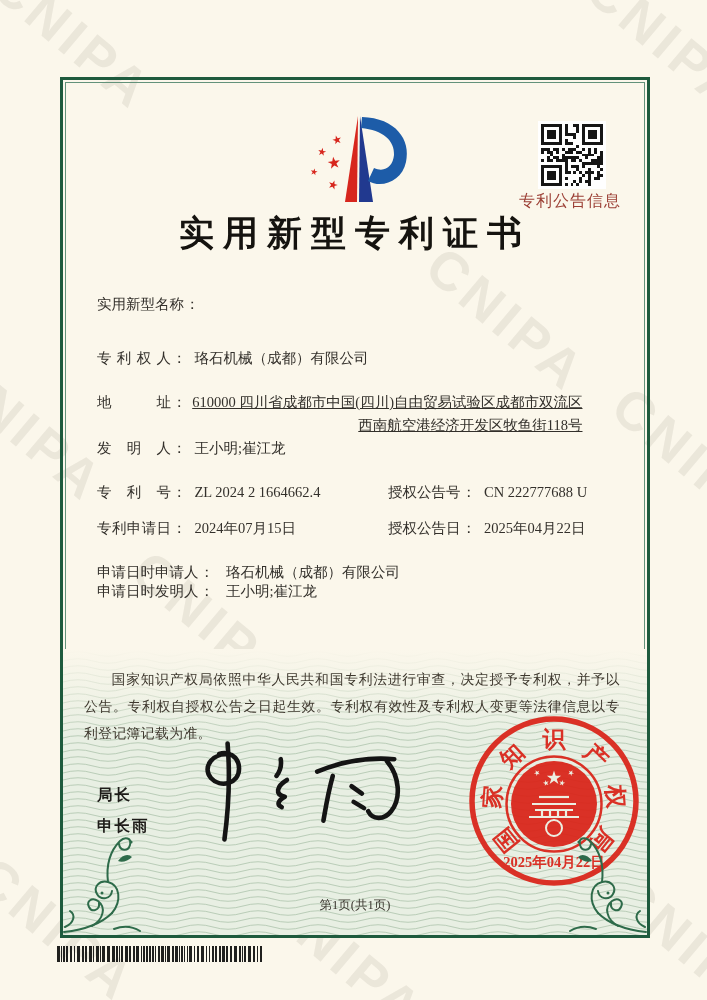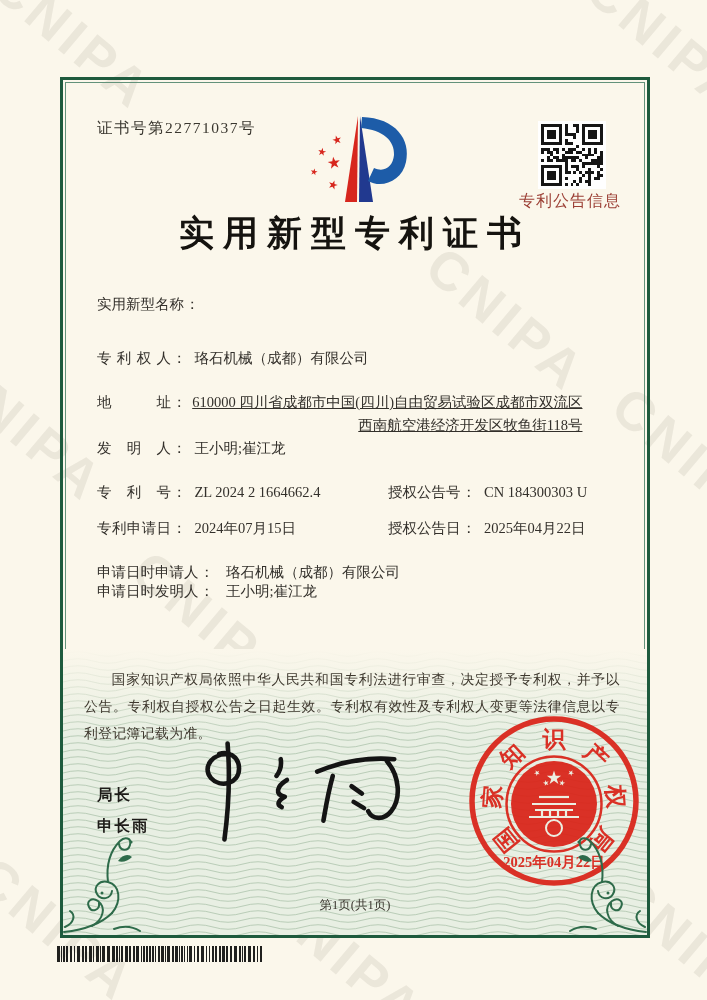--- a/index.html
+++ b/index.html
@@ -80,21 +80,20 @@
 
   <div class="frame">
     <div class="frame-inner"></div>
     <svg class="g-waves" viewBox="0 0 584 286" preserveAspectRatio="none">
       <rect x="0" y="0" width="584" height="286" fill="#E8EFE3"></rect>
       <path id="wavepath" fill="none" stroke="#9FBA9F" stroke-width="1" opacity="0.65" d="M0 5 q 15 -4.5 30 0 t 30 0 q 15 -4.5 30 0 t 30 0 q 15 -4.5 30 0 t 30 0 q 15 -4.5 30 0 t 30 0 q 15 -4.5 30 0 t 30 0 q 15 -4.5 30 0 t 30 0 q 15 -4.5 30 0 t 30 0 q 15 -4.5 30 0 t 30 0 q 15 -4.5 30 0 t 30 0 q 15 -4.5 30 0 t 30 0 M0 12 q 15 -4.5 30 0 t 30 0 q 15 -4.5 30 0 t 30 0 q 15 -4.5 30 0 t 30 0 q 15 -4.5 30 0 t 30 0 q 15 -4.5 30 0 t 30 0 q 15 -4.5 30 0 t 30 0 q 15 -4.5 30 0 t 30 0 q 15 -4.5 30 0 t 30 0 q 15 -4.5 30 0 t 30 0 q 15 -4.5 30 0 t 30 0 M0 19 q 15 -4.5 30 0 t 30 0 q 15 -4.5 30 0 t 30 0 q 15 -4.5 30 0 t 30 0 q 15 -4.5 30 0 t 30 0 q 15 -4.5 30 0 t 30 0 q 15 -4.5 30 0 t 30 0 q 15 -4.5 30 0 t 30 0 q 15 -4.5 30 0 t 30 0 q 15 -4.5 30 0 t 30 0 q 15 -4.5 30 0 t 30 0 M0 26 q 15 -4.5 30 0 t 30 0 q 15 -4.5 30 0 t 30 0 q 15 -4.5 30 0 t 30 0 q 15 -4.5 30 0 t 30 0 q 15 -4.5 30 0 t 30 0 q 15 -4.5 30 0 t 30 0 q 15 -4.5 30 0 t 30 0 q 15 -4.5 30 0 t 30 0 q 15 -4.5 30 0 t 30 0 q 15 -4.5 30 0 t 30 0 M0 33 q 15 -4.5 30 0 t 30 0 q 15 -4.5 30 0 t 30 0 q 15 -4.5 30 0 t 30 0 q 15 -4.5 30 0 t 30 0 q 15 -4.5 30 0 t 30 0 q 15 -4.5 30 0 t 30 0 q 15 -4.5 30 0 t 30 0 q 15 -4.5 30 0 t 30 0 q 15 -4.5 30 0 t 30 0 q 15 -4.5 30 0 t 30 0 M0 40 q 15 -4.5 30 0 t 30 0 q 15 -4.5 30 0 t 30 0 q 15 -4.5 30 0 t 30 0 q 15 -4.5 30 0 t 30 0 q 15 -4.5 30 0 t 30 0 q 15 -4.5 30 0 t 30 0 q 15 -4.5 30 0 t 30 0 q 15 -4.5 30 0 t 30 0 q 15 -4.5 30 0 t 30 0 q 15 -4.5 30 0 t 30 0 M0 47 q 15 -4.5 30 0 t 30 0 q 15 -4.5 30 0 t 30 0 q 15 -4.5 30 0 t 30 0 q 15 -4.5 30 0 t 30 0 q 15 -4.5 30 0 t 30 0 q 15 -4.5 30 0 t 30 0 q 15 -4.5 30 0 t 30 0 q 15 -4.5 30 0 t 30 0 q 15 -4.5 30 0 t 30 0 q 15 -4.5 30 0 t 30 0 M0 54 q 15 -4.5 30 0 t 30 0 q 15 -4.5 30 0 t 30 0 q 15 -4.5 30 0 t 30 0 q 15 -4.5 30 0 t 30 0 q 15 -4.5 30 0 t 30 0 q 15 -4.5 30 0 t 30 0 q 15 -4.5 30 0 t 30 0 q 15 -4.5 30 0 t 30 0 q 15 -4.5 30 0 t 30 0 q 15 -4.5 30 0 t 30 0 M0 61 q 15 -4.5 30 0 t 30 0 q 15 -4.5 30 0 t 30 0 q 15 -4.5 30 0 t 30 0 q 15 -4.5 30 0 t 30 0 q 15 -4.5 30 0 t 30 0 q 15 -4.5 30 0 t 30 0 q 15 -4.5 30 0 t 30 0 q 15 -4.5 30 0 t 30 0 q 15 -4.5 30 0 t 30 0 q 15 -4.5 30 0 t 30 0 M0 68 q 15 -4.5 30 0 t 30 0 q 15 -4.5 30 0 t 30 0 q 15 -4.5 30 0 t 30 0 q 15 -4.5 30 0 t 30 0 q 15 -4.5 30 0 t 30 0 q 15 -4.5 30 0 t 30 0 q 15 -4.5 30 0 t 30 0 q 15 -4.5 30 0 t 30 0 q 15 -4.5 30 0 t 30 0 q 15 -4.5 30 0 t 30 0 M0 75 q 15 -4.5 30 0 t 30 0 q 15 -4.5 30 0 t 30 0 q 15 -4.5 30 0 t 30 0 q 15 -4.5 30 0 t 30 0 q 15 -4.5 30 0 t 30 0 q 15 -4.5 30 0 t 30 0 q 15 -4.5 30 0 t 30 0 q 15 -4.5 30 0 t 30 0 q 15 -4.5 30 0 t 30 0 q 15 -4.5 30 0 t 30 0 M0 82 q 15 -4.5 30 0 t 30 0 q 15 -4.5 30 0 t 30 0 q 15 -4.5 30 0 t 30 0 q 15 -4.5 30 0 t 30 0 q 15 -4.5 30 0 t 30 0 q 15 -4.5 30 0 t 30 0 q 15 -4.5 30 0 t 30 0 q 15 -4.5 30 0 t 30 0 q 15 -4.5 30 0 t 30 0 q 15 -4.5 30 0 t 30 0 M0 89 q 15 -4.5 30 0 t 30 0 q 15 -4.5 30 0 t 30 0 q 15 -4.5 30 0 t 30 0 q 15 -4.5 30 0 t 30 0 q 15 -4.5 30 0 t 30 0 q 15 -4.5 30 0 t 30 0 q 15 -4.5 30 0 t 30 0 q 15 -4.5 30 0 t 30 0 q 15 -4.5 30 0 t 30 0 q 15 -4.5 30 0 t 30 0 M0 96 q 15 -4.5 30 0 t 30 0 q 15 -4.5 30 0 t 30 0 q 15 -4.5 30 0 t 30 0 q 15 -4.5 30 0 t 30 0 q 15 -4.5 30 0 t 30 0 q 15 -4.5 30 0 t 30 0 q 15 -4.5 30 0 t 30 0 q 15 -4.5 30 0 t 30 0 q 15 -4.5 30 0 t 30 0 q 15 -4.5 30 0 t 30 0 M0 103 q 15 -4.5 30 0 t 30 0 q 15 -4.5 30 0 t 30 0 q 15 -4.5 30 0 t 30 0 q 15 -4.5 30 0 t 30 0 q 15 -4.5 30 0 t 30 0 q 15 -4.5 30 0 t 30 0 q 15 -4.5 30 0 t 30 0 q 15 -4.5 30 0 t 30 0 q 15 -4.5 30 0 t 30 0 q 15 -4.5 30 0 t 30 0 M0 110 q 15 -4.5 30 0 t 30 0 q 15 -4.5 30 0 t 30 0 q 15 -4.5 30 0 t 30 0 q 15 -4.5 30 0 t 30 0 q 15 -4.5 30 0 t 30 0 q 15 -4.5 30 0 t 30 0 q 15 -4.5 30 0 t 30 0 q 15 -4.5 30 0 t 30 0 q 15 -4.5 30 0 t 30 0 q 15 -4.5 30 0 t 30 0 M0 117 q 15 -4.5 30 0 t 30 0 q 15 -4.5 30 0 t 30 0 q 15 -4.5 30 0 t 30 0 q 15 -4.5 30 0 t 30 0 q 15 -4.5 30 0 t 30 0 q 15 -4.5 30 0 t 30 0 q 15 -4.5 30 0 t 30 0 q 15 -4.5 30 0 t 30 0 q 15 -4.5 30 0 t 30 0 q 15 -4.5 30 0 t 30 0 M0 124 q 15 -4.5 30 0 t 30 0 q 15 -4.5 30 0 t 30 0 q 15 -4.5 30 0 t 30 0 q 15 -4.5 30 0 t 30 0 q 15 -4.5 30 0 t 30 0 q 15 -4.5 30 0 t 30 0 q 15 -4.5 30 0 t 30 0 q 15 -4.5 30 0 t 30 0 q 15 -4.5 30 0 t 30 0 q 15 -4.5 30 0 t 30 0 M0 131 q 15 -4.5 30 0 t 30 0 q 15 -4.5 30 0 t 30 0 q 15 -4.5 30 0 t 30 0 q 15 -4.5 30 0 t 30 0 q 15 -4.5 30 0 t 30 0 q 15 -4.5 30 0 t 30 0 q 15 -4.5 30 0 t 30 0 q 15 -4.5 30 0 t 30 0 q 15 -4.5 30 0 t 30 0 q 15 -4.5 30 0 t 30 0 M0 138 q 15 -4.5 30 0 t 30 0 q 15 -4.5 30 0 t 30 0 q 15 -4.5 30 0 t 30 0 q 15 -4.5 30 0 t 30 0 q 15 -4.5 30 0 t 30 0 q 15 -4.5 30 0 t 30 0 q 15 -4.5 30 0 t 30 0 q 15 -4.5 30 0 t 30 0 q 15 -4.5 30 0 t 30 0 q 15 -4.5 30 0 t 30 0 M0 145 q 15 -4.5 30 0 t 30 0 q 15 -4.5 30 0 t 30 0 q 15 -4.5 30 0 t 30 0 q 15 -4.5 30 0 t 30 0 q 15 -4.5 30 0 t 30 0 q 15 -4.5 30 0 t 30 0 q 15 -4.5 30 0 t 30 0 q 15 -4.5 30 0 t 30 0 q 15 -4.5 30 0 t 30 0 q 15 -4.5 30 0 t 30 0 M0 152 q 15 -4.5 30 0 t 30 0 q 15 -4.5 30 0 t 30 0 q 15 -4.5 30 0 t 30 0 q 15 -4.5 30 0 t 30 0 q 15 -4.5 30 0 t 30 0 q 15 -4.5 30 0 t 30 0 q 15 -4.5 30 0 t 30 0 q 15 -4.5 30 0 t 30 0 q 15 -4.5 30 0 t 30 0 q 15 -4.5 30 0 t 30 0 M0 159 q 15 -4.5 30 0 t 30 0 q 15 -4.5 30 0 t 30 0 q 15 -4.5 30 0 t 30 0 q 15 -4.5 30 0 t 30 0 q 15 -4.5 30 0 t 30 0 q 15 -4.5 30 0 t 30 0 q 15 -4.5 30 0 t 30 0 q 15 -4.5 30 0 t 30 0 q 15 -4.5 30 0 t 30 0 q 15 -4.5 30 0 t 30 0 M0 166 q 15 -4.5 30 0 t 30 0 q 15 -4.5 30 0 t 30 0 q 15 -4.5 30 0 t 30 0 q 15 -4.5 30 0 t 30 0 q 15 -4.5 30 0 t 30 0 q 15 -4.5 30 0 t 30 0 q 15 -4.5 30 0 t 30 0 q 15 -4.5 30 0 t 30 0 q 15 -4.5 30 0 t 30 0 q 15 -4.5 30 0 t 30 0 M0 173 q 15 -4.5 30 0 t 30 0 q 15 -4.5 30 0 t 30 0 q 15 -4.5 30 0 t 30 0 q 15 -4.5 30 0 t 30 0 q 15 -4.5 30 0 t 30 0 q 15 -4.5 30 0 t 30 0 q 15 -4.5 30 0 t 30 0 q 15 -4.5 30 0 t 30 0 q 15 -4.5 30 0 t 30 0 q 15 -4.5 30 0 t 30 0 M0 180 q 15 -4.5 30 0 t 30 0 q 15 -4.5 30 0 t 30 0 q 15 -4.5 30 0 t 30 0 q 15 -4.5 30 0 t 30 0 q 15 -4.5 30 0 t 30 0 q 15 -4.5 30 0 t 30 0 q 15 -4.5 30 0 t 30 0 q 15 -4.5 30 0 t 30 0 q 15 -4.5 30 0 t 30 0 q 15 -4.5 30 0 t 30 0 M0 187 q 15 -4.5 30 0 t 30 0 q 15 -4.5 30 0 t 30 0 q 15 -4.5 30 0 t 30 0 q 15 -4.5 30 0 t 30 0 q 15 -4.5 30 0 t 30 0 q 15 -4.5 30 0 t 30 0 q 15 -4.5 30 0 t 30 0 q 15 -4.5 30 0 t 30 0 q 15 -4.5 30 0 t 30 0 q 15 -4.5 30 0 t 30 0 M0 194 q 15 -4.5 30 0 t 30 0 q 15 -4.5 30 0 t 30 0 q 15 -4.5 30 0 t 30 0 q 15 -4.5 30 0 t 30 0 q 15 -4.5 30 0 t 30 0 q 15 -4.5 30 0 t 30 0 q 15 -4.5 30 0 t 30 0 q 15 -4.5 30 0 t 30 0 q 15 -4.5 30 0 t 30 0 q 15 -4.5 30 0 t 30 0 M0 201 q 15 -4.5 30 0 t 30 0 q 15 -4.5 30 0 t 30 0 q 15 -4.5 30 0 t 30 0 q 15 -4.5 30 0 t 30 0 q 15 -4.5 30 0 t 30 0 q 15 -4.5 30 0 t 30 0 q 15 -4.5 30 0 t 30 0 q 15 -4.5 30 0 t 30 0 q 15 -4.5 30 0 t 30 0 q 15 -4.5 30 0 t 30 0 M0 208 q 15 -4.5 30 0 t 30 0 q 15 -4.5 30 0 t 30 0 q 15 -4.5 30 0 t 30 0 q 15 -4.5 30 0 t 30 0 q 15 -4.5 30 0 t 30 0 q 15 -4.5 30 0 t 30 0 q 15 -4.5 30 0 t 30 0 q 15 -4.5 30 0 t 30 0 q 15 -4.5 30 0 t 30 0 q 15 -4.5 30 0 t 30 0 M0 215 q 15 -4.5 30 0 t 30 0 q 15 -4.5 30 0 t 30 0 q 15 -4.5 30 0 t 30 0 q 15 -4.5 30 0 t 30 0 q 15 -4.5 30 0 t 30 0 q 15 -4.5 30 0 t 30 0 q 15 -4.5 30 0 t 30 0 q 15 -4.5 30 0 t 30 0 q 15 -4.5 30 0 t 30 0 q 15 -4.5 30 0 t 30 0 M0 222 q 15 -4.5 30 0 t 30 0 q 15 -4.5 30 0 t 30 0 q 15 -4.5 30 0 t 30 0 q 15 -4.5 30 0 t 30 0 q 15 -4.5 30 0 t 30 0 q 15 -4.5 30 0 t 30 0 q 15 -4.5 30 0 t 30 0 q 15 -4.5 30 0 t 30 0 q 15 -4.5 30 0 t 30 0 q 15 -4.5 30 0 t 30 0 M0 229 q 15 -4.5 30 0 t 30 0 q 15 -4.5 30 0 t 30 0 q 15 -4.5 30 0 t 30 0 q 15 -4.5 30 0 t 30 0 q 15 -4.5 30 0 t 30 0 q 15 -4.5 30 0 t 30 0 q 15 -4.5 30 0 t 30 0 q 15 -4.5 30 0 t 30 0 q 15 -4.5 30 0 t 30 0 q 15 -4.5 30 0 t 30 0 M0 236 q 15 -4.5 30 0 t 30 0 q 15 -4.5 30 0 t 30 0 q 15 -4.5 30 0 t 30 0 q 15 -4.5 30 0 t 30 0 q 15 -4.5 30 0 t 30 0 q 15 -4.5 30 0 t 30 0 q 15 -4.5 30 0 t 30 0 q 15 -4.5 30 0 t 30 0 q 15 -4.5 30 0 t 30 0 q 15 -4.5 30 0 t 30 0 M0 243 q 15 -4.5 30 0 t 30 0 q 15 -4.5 30 0 t 30 0 q 15 -4.5 30 0 t 30 0 q 15 -4.5 30 0 t 30 0 q 15 -4.5 30 0 t 30 0 q 15 -4.5 30 0 t 30 0 q 15 -4.5 30 0 t 30 0 q 15 -4.5 30 0 t 30 0 q 15 -4.5 30 0 t 30 0 q 15 -4.5 30 0 t 30 0 M0 250 q 15 -4.5 30 0 t 30 0 q 15 -4.5 30 0 t 30 0 q 15 -4.5 30 0 t 30 0 q 15 -4.5 30 0 t 30 0 q 15 -4.5 30 0 t 30 0 q 15 -4.5 30 0 t 30 0 q 15 -4.5 30 0 t 30 0 q 15 -4.5 30 0 t 30 0 q 15 -4.5 30 0 t 30 0 q 15 -4.5 30 0 t 30 0 M0 257 q 15 -4.5 30 0 t 30 0 q 15 -4.5 30 0 t 30 0 q 15 -4.5 30 0 t 30 0 q 15 -4.5 30 0 t 30 0 q 15 -4.5 30 0 t 30 0 q 15 -4.5 30 0 t 30 0 q 15 -4.5 30 0 t 30 0 q 15 -4.5 30 0 t 30 0 q 15 -4.5 30 0 t 30 0 q 15 -4.5 30 0 t 30 0 M0 264 q 15 -4.5 30 0 t 30 0 q 15 -4.5 30 0 t 30 0 q 15 -4.5 30 0 t 30 0 q 15 -4.5 30 0 t 30 0 q 15 -4.5 30 0 t 30 0 q 15 -4.5 30 0 t 30 0 q 15 -4.5 30 0 t 30 0 q 15 -4.5 30 0 t 30 0 q 15 -4.5 30 0 t 30 0 q 15 -4.5 30 0 t 30 0 M0 271 q 15 -4.5 30 0 t 30 0 q 15 -4.5 30 0 t 30 0 q 15 -4.5 30 0 t 30 0 q 15 -4.5 30 0 t 30 0 q 15 -4.5 30 0 t 30 0 q 15 -4.5 30 0 t 30 0 q 15 -4.5 30 0 t 30 0 q 15 -4.5 30 0 t 30 0 q 15 -4.5 30 0 t 30 0 q 15 -4.5 30 0 t 30 0 M0 278 q 15 -4.5 30 0 t 30 0 q 15 -4.5 30 0 t 30 0 q 15 -4.5 30 0 t 30 0 q 15 -4.5 30 0 t 30 0 q 15 -4.5 30 0 t 30 0 q 15 -4.5 30 0 t 30 0 q 15 -4.5 30 0 t 30 0 q 15 -4.5 30 0 t 30 0 q 15 -4.5 30 0 t 30 0 q 15 -4.5 30 0 t 30 0 M0 285 q 15 -4.5 30 0 t 30 0 q 15 -4.5 30 0 t 30 0 q 15 -4.5 30 0 t 30 0 q 15 -4.5 30 0 t 30 0 q 15 -4.5 30 0 t 30 0 q 15 -4.5 30 0 t 30 0 q 15 -4.5 30 0 t 30 0 q 15 -4.5 30 0 t 30 0 q 15 -4.5 30 0 t 30 0 q 15 -4.5 30 0 t 30 0"></path>
     </svg>
     <div class="g-fade"></div>
   </div>
 
-  <div class="certno">证书号第22771037号</div>
 
   <svg class="logo" viewBox="0 0 110 100">
     <polygon points="55,6 42,92 54,92" fill="#D7261D"></polygon>
     <polygon points="57,6 56,92 70,92" fill="#21398F"></polygon>
     <path d="M59,7 C93,8 108,30 103,52 C99,71 79,79 65,71 L71,58 C82,63 90,56 91,45 C92,31 80,20 58,18 Z" fill="#1D5CA8"></path>
     <use href="#st" transform="translate(34,30) scale(4.6) rotate(-15)" fill="#D7261D"></use>
     <use href="#st" transform="translate(19,42) scale(4.2) rotate(10)" fill="#D7261D"></use>
     <use href="#st" transform="translate(31,53) scale(6.4) rotate(-8)" fill="#D7261D"></use>
     <use href="#st" transform="translate(11,62) scale(3.6) rotate(12)" fill="#D7261D"></use>
     <use href="#st" transform="translate(30,75) scale(4.8) rotate(18)" fill="#D7261D"></use>
@@ -255,21 +254,21 @@
     <span class="val">王小明;崔江龙</span>
   </div>
   <div class="row r5">
     <span class="lab74">专利号</span>
       <span class="colon">：</span>
     <span class="val">ZL 2024 2 1664662.4</span>
   </div>
   <div class="row r5 col2">
     <span class="lab">授权公告号</span>
       <span class="colon">：</span>
-    <span class="val">CN 184300303 U</span>
+    <span class="val">CN 222777688 U</span>
   </div>
   <div class="row r6">
     <span class="lab74">专利申请日</span>
       <span class="colon">：</span>
     <span class="val">2024年07月15日</span>
   </div>
   <div class="row r6 col2">
     <span class="lab">授权公告日</span>
       <span class="colon">：</span>
     <span class="val">2025年04月22日</span>

